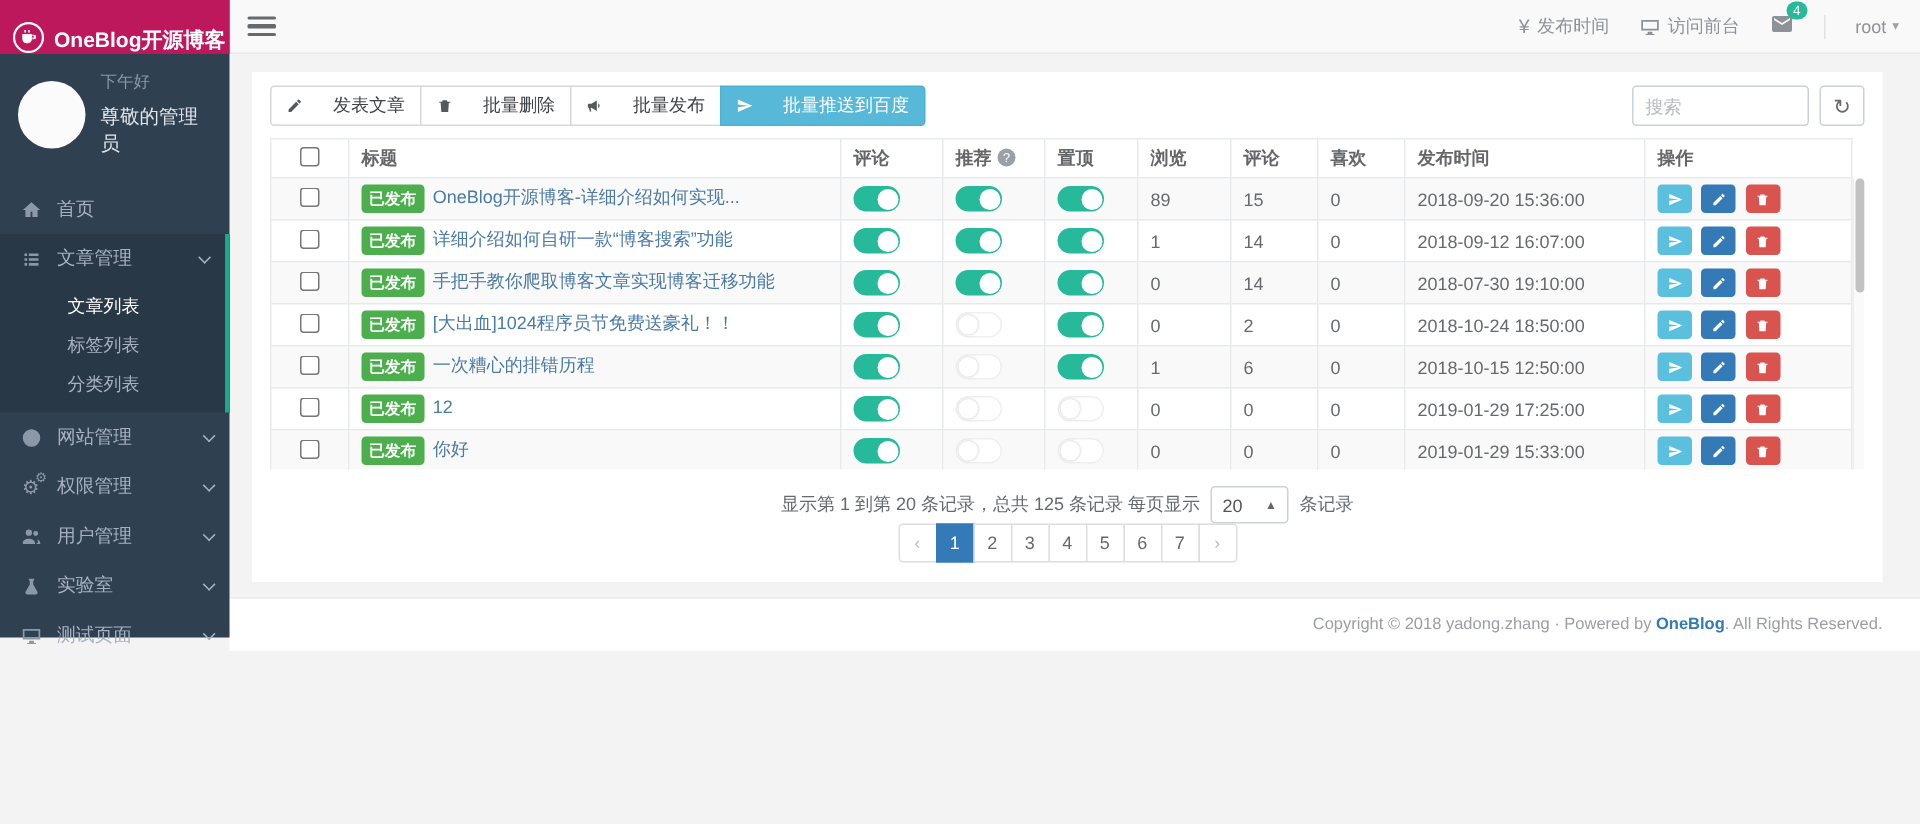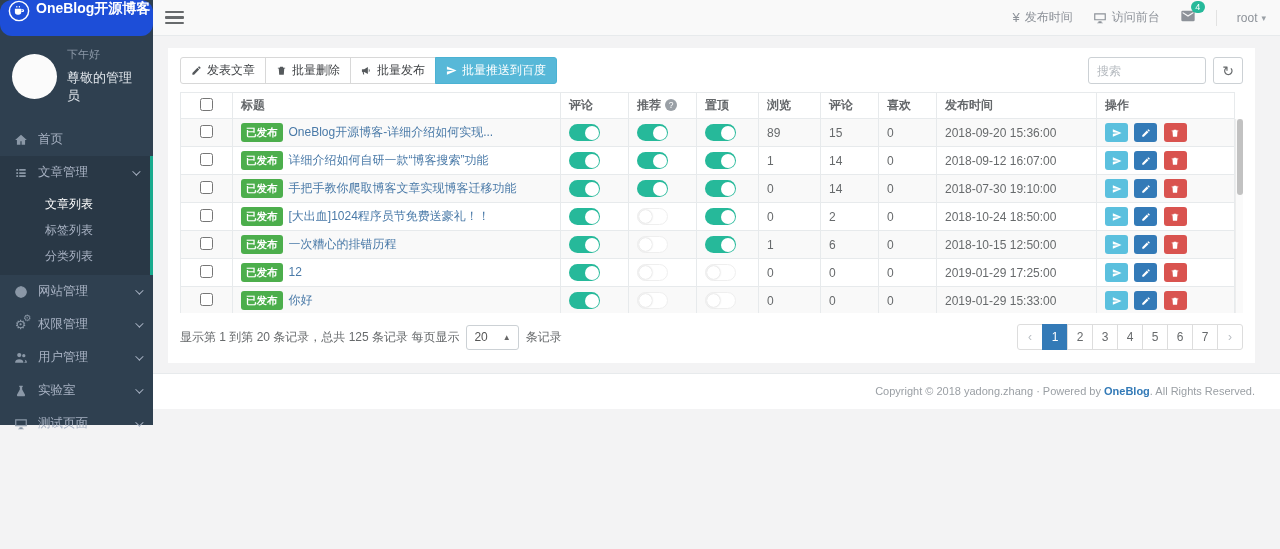--- a/index.html
+++ b/index.html
@@ -1,21 +1,21 @@
 <!DOCTYPE html>
 <html><head>
 <meta charset="utf-8">
 <style>
   * { margin:0; padding:0; box-sizing:border-box; }
   html,body { width:1280px; height:549px; overflow:hidden;
     font-family:"Liberation Sans","DejaVu Sans",sans-serif; background:#f3f3f4; font-size:12px; }
 
   
   .sidebar { position:absolute; left:0; top:0; width:153px; height:425px; background:#2f4050; z-index:5; }
-  .logo-bar { height:36px; background:#1d4ed8; display:flex; align-items:flex-start; gap:6px; padding:0 8px;border-radius:12px; }
+  .logo-bar { height:36px; background:#be185d; display:flex; align-items:flex-end; gap:6px; padding:0 8px; }
   .logo-ico { width:22px; height:22px; flex:0 0 22px; }
   .logo-ico svg { width:22px; height:22px; }
   .logo-text { color:#fff; font-weight:bold; font-size:14px; white-space:nowrap; }
   .profile { display:flex; align-items:center; gap:10px; padding:11px 10px 12px 12px; }
   .avatar { width:45px; height:45px; border-radius:50%; background:#fbfbfb; flex:0 0 45px; }
   .profile-greeting { color:#8b98a7; font-size:11px; margin-bottom:7px; }
   .profile-role { color:#dfe4ea; font-size:13px; }
   .nav { padding-top:6px; }
   .nav-item { position:relative; display:flex; align-items:center; gap:9px; height:33px; padding:0 12px;
     color:#a7b1c2; font-size:12.5px; cursor:pointer; }
@@ -56,21 +56,21 @@
   .announce span { color:#4a7ba6; font-size:12px; }
   .breadcrumb { color:#9aa5b1; }
   .breadcrumb .sep { margin:0 6px; color:#c3c9cf; }
   .breadcrumb .current { color:#6a7884; }
   .crumb-home { cursor:pointer; }
 
   
   .panel { margin:12px 25px 0 15px; background:#fff; padding:9px 12px 0; }
   .toolbar-row { display:flex; justify-content:space-between; align-items:center; margin-bottom:8px; }
   .btn-group { display:flex; }
-  .btn { display:inline-flex; align-items:center; gap:5px; height:27px; padding:0 10px; font-size:12px;
+  .btn { display:inline-flex; align-items:center; gap:20px; height:27px; padding:0 10px; font-size:12px;
     background:#fff; border:1px solid #d8d8d8; color:#404346; cursor:pointer; margin-left:-1px; }
   .btn:first-child { margin-left:0; border-radius:3px 0 0 3px; }
   .btn svg { width:11px; height:11px; fill:#55595c; }
   .btn-info { background:#57b8d8; border-color:#4bb2d3; color:#fff; border-radius:0 3px 3px 0; }
   .btn-info svg { fill:#fff; }
   .search-area { display:flex; align-items:center; gap:7px; }
   .search-input { width:118px; height:27px; border:1px solid #ccd1d5; border-radius:3px; padding:0 8px;
     font-size:12px; color:#555; font-family:inherit; }
   .search-input::placeholder { color:#b6bbc0; }
   .refresh-btn { width:30px; height:27px; background:#fff; border:1px solid #ccd1d5; border-radius:3px;
@@ -98,21 +98,21 @@
   .act { display:inline-flex; align-items:center; justify-content:center; width:23px; height:19px; border:none;
     border-radius:3px; margin-right:3px; cursor:pointer; }
   .act svg { width:10px; height:10px; fill:#fff; }
   .act-push { background:#5bc0de; }
   .act-edit { background:#337ab7; }
   .act-del { background:#d9534f; }
   .vscroll { position:absolute; right:0; top:27px; bottom:0; width:8px; background:#fafafa; border-left:1px solid #ededed; }
   .vthumb { position:absolute; top:0; left:1px; width:6px; height:76px; background:#c2c2c2; border-radius:3px; }
 
   
-  .pager-row { display:flex; justify-content:space-between; align-items:center; padding:11px 0 13px; color:#676a6c; }
+  .pager-row { display:flex; justify-content:space-between; align-items:center; padding:11px 0 13px; color:#676a6c;flex-direction:column; }
   .pager-info { display:flex; align-items:center; gap:7px; }
   .size-select { display:inline-flex; align-items:center; gap:15px; border:1px solid #ccd1d5; border-radius:3px;
     height:25px; padding:0 7px; cursor:pointer; color:#555; }
   .size-caret { font-size:8px; color:#666; }
   .pages { display:flex; }
   .page-btn { min-width:26px; height:26px; background:#fff; border:1px solid #ddd; color:#676a6c; font-size:12px;
     cursor:pointer; margin-left:-1px; padding:0 7px; font-family:inherit; }
   .page-btn:first-child { border-radius:3px 0 0 3px; margin-left:0; }
   .page-btn:last-child { border-radius:0 3px 3px 0; }
   .page-btn.active { background:#337ab7; border-color:#337ab7; color:#fff; }

